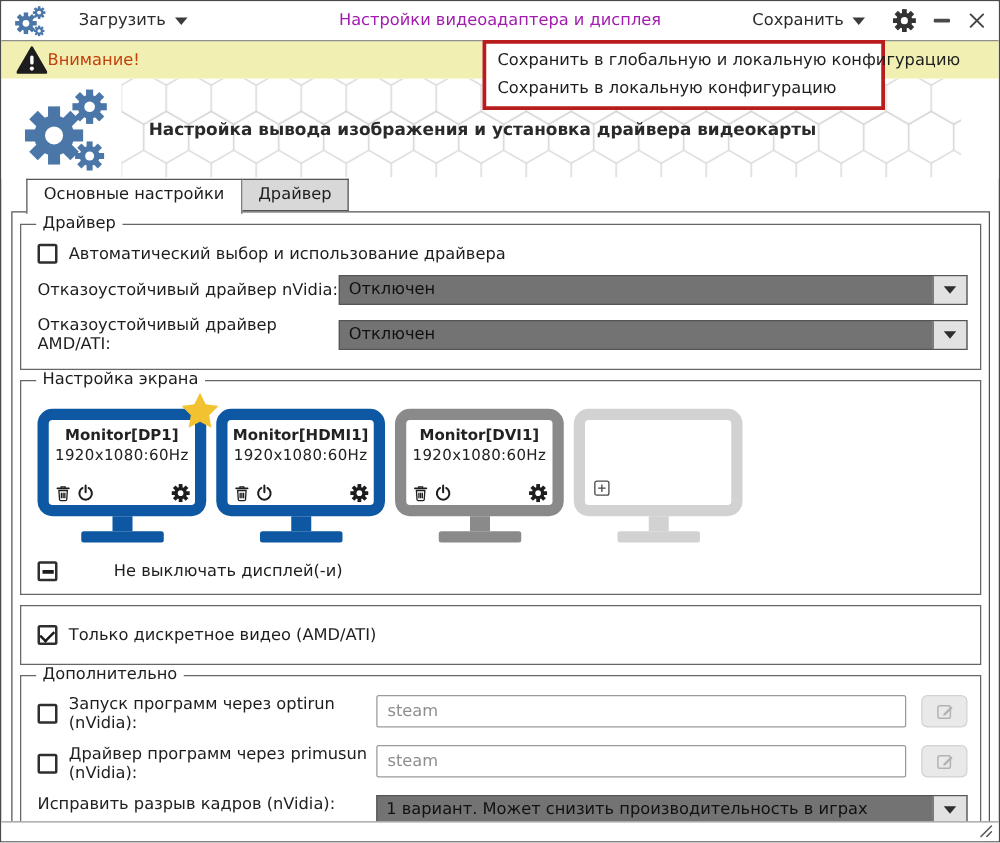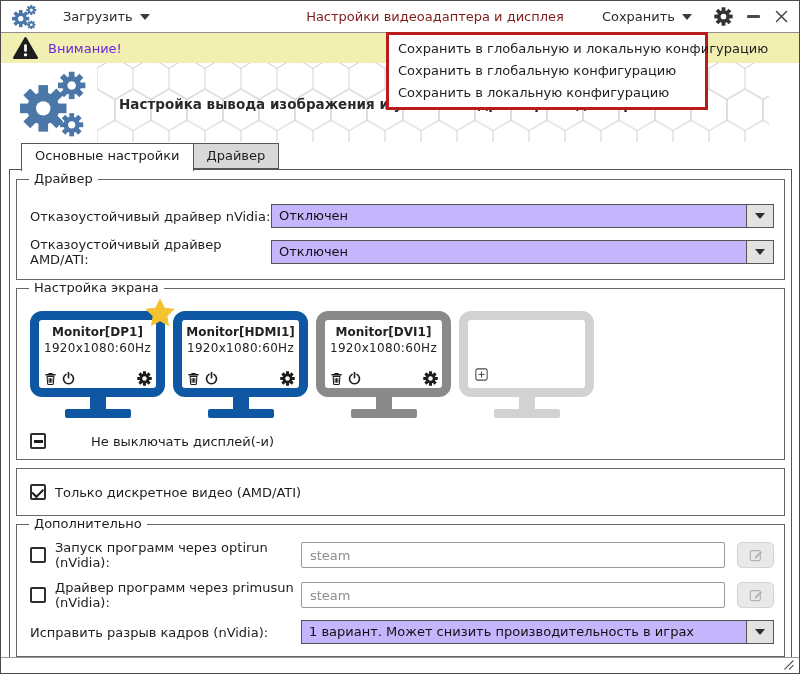--- a/index.html
+++ b/index.html
@@ -9,30 +9,30 @@
     position:relative; width:800px; height:674px; background:#fff;
     border:1px solid #4a4a4a; overflow:hidden;
   }
   
   .toolbar { position:absolute; top:0; left:0; right:0; height:31px;
     display:flex; align-items:center; background:#fff; padding:0 10px; }
   .applogo { width:26px; height:26px; color:#4b76a8; flex:none; }
   .tb-btn { display:flex; align-items:center; gap:7px; padding:4px 8px; cursor:default; color:#2b2b2b; }
   .load-btn { margin-left:18px; }
   .caret { width:0; height:0; border-left:5px solid transparent; border-right:5px solid transparent; border-top:6px solid #3a3a3a; }
-  .tb-title { position:absolute; left:50%; top:8px; transform:translateX(-50%); color:#7f1d1d; white-space:nowrap;margin-left:35px; }
+  .tb-title { position:absolute; left:50%; top:8px; transform:translateX(-50%); color:#a21caf; white-space:nowrap; }
   .tb-right { margin-left:auto; display:flex; align-items:center; gap:14px; }
   .tb-gear { width:19px; height:19px; color:#333; }
   .minbar { width:13px; height:3px; background:#4a4a4a; border-radius:1px; }
   .closex { width:15px; height:15px; color:#444; }
   
   .warnbar { position:absolute; top:31px; left:0; right:0; height:31px;
     background:#f1efb2; border-top:1px solid #8f8f8f; display:flex; align-items:center; padding:0 12px; }
   .warn-icon { width:25px; height:25px; color:#1d1d1d; flex:none; }
-  .warn-text { margin-left:10px; color:#6d28d9; }
+  .warn-text { color:#c2410c; }
   
   .savemenu { position:absolute; top:31px; left:385px; width:322px; background:#fff;
     border:3px solid #b91c1c; z-index:30; padding:3px 0; }
   .savemenu .item { height:22px; line-height:22px; padding-left:9px; white-space:nowrap; color:#1e1e1e; }
   
   .header { position:absolute; top:62px; left:0; right:0; height:80px; background:#fff; }
   .hexbg { position:absolute; left:96px; top:0; }
   .gears-logo { position:absolute; left:13px; top:6px; width:76px; height:70px; color:#4b76a8; }
   .header-title { position:absolute; left:118px; top:33px; font-weight:bold; font-size:13.5px; color:#2a2a2a; white-space:nowrap; }
   
@@ -54,21 +54,21 @@
   .cbrow { display:flex; align-items:center; }
   .cb { width:16px; height:16px; border:2px solid #2e2e2e; border-radius:2px; background:#fff;
     display:inline-flex; align-items:center; justify-content:center; flex:none; }
   .cb.checked::after { content:""; width:9px; height:5px; border-left:2.5px solid #1c1c1c;
     border-bottom:2.5px solid #1c1c1c; transform:rotate(-45deg) translate(0,-1px); }
   .cb.indet::after { content:""; width:9px; height:3px; background:#1c1c1c; }
   .cb-label { margin-left:9px; color:#1e1e1e; }
   
   .fieldrow { display:flex; align-items:center; margin-top:9px; }
   .fieldrow .flabel { width:241px; flex:none; color:#1e1e1e; }
-  .combo { flex:1; height:24px; border:1px solid #555; background:#c4b5fd; display:flex; align-items:stretch; }
+  .combo { flex:1; height:24px; border:1px solid #555; background:#737373; display:flex; align-items:stretch; }
   .combo-text { flex:1; padding:3px 7px 0; white-space:nowrap; overflow:hidden; color:#111; }
   .combo-btn { width:27px; background:#e2e2e2; border-left:1px solid #555;
     display:flex; align-items:center; justify-content:center; flex:none; }
   .combo-arrow { width:0; height:0; border-left:5px solid transparent; border-right:5px solid transparent; border-top:6px solid #2e2e2e; }
   
   .monrow { display:flex; gap:8px; }
   .mon { width:135px; position:relative; flex:none; }
   .b  { --c:#0d57a3; }
   .g  { --c:#8a8a8a; }
   .gh { --c:#d2d2d2; }
@@ -77,21 +77,21 @@
   .mon-res  { font-size:12px; text-align:center; margin-top:2px; letter-spacing:.3px; white-space:nowrap; }
   .mon-icons { position:absolute; bottom:2px; left:4px; right:4px; display:flex; align-items:center; gap:3px; }
   .mi { width:15px; height:15px; color:#1d1d1d; }
   .mi.right { margin-left:auto; }
   .neck { width:16px; height:12px; background:var(--c); margin:0 auto; }
   .base { width:66px; height:9px;  background:var(--c); margin:0 auto; border-radius:2px; }
   .star { position:absolute; top:-15px; right:-12px; width:34px; height:34px; color:#f2c230; z-index:3; }
   .plusbox { position:absolute; bottom:6px; left:6px; width:15px; height:15px; color:#4a4a4a; }
   .keeprow { margin-top:15px;gap:36px; }
   
-  .xrow { display:flex; align-items:center; margin-top:10px; }
+  .xrow { display:flex; margin-top:10px; }
   .xrow:first-of-type { margin-top:0; }
   .xlabelbox { width:271px; flex:none; display:flex; align-items:center; }
   .xinput { flex:1; height:26px; border:1px solid #9a9a9a; border-radius:2px; color:#8f8f8f;
     font-family:inherit; font-size:13px; padding:0 8px; background:#fff; }
   .editbtn { width:37px; height:26px; margin-left:12px; background:#e9e9e9; border:1px solid #d2d2d2;
     border-radius:5px; display:flex; align-items:center; justify-content:center; flex:none; }
   .editbtn svg { width:16px; height:16px; color:#b3b3b3; }
   .xrow .flabel { width:271px; flex:none; }
   
   .statusbar { position:absolute; left:0; right:0; bottom:0; height:16px; background:#fff; border-top:1px solid #999; }
@@ -218,20 +218,24 @@
 
   <div class="tabs">
     <div class="tab active">Основные настройки</div>
     <div class="tab">Драйвер</div>
   </div>
 
   <div class="frame">
 
     <div class="group g1">
       <span class="group-legend">Драйвер</span>
+      <div class="cbrow">
+        <span class="cb"></span>
+        <span class="cb-label">Автоматический выбор и использование драйвера</span>
+      </div>
       <div class="fieldrow">
         <span class="flabel">Отказоустойчивый драйвер nVidia:</span>
         <div class="combo">
           <span class="combo-text">Отключен</span>
           <span class="combo-btn">
               <span class="combo-arrow"></span>
             </span>
         </div>
       </div>
       <div class="fieldrow">
@@ -373,21 +377,20 @@
               <span class="combo-arrow"></span>
             </span>
         </div>
       </div>
     </div>
 
   </div>
 
   <div class="savemenu">
     <div class="item">Сохранить в глобальную и локальную конфигурацию</div>
-    <div class="item">Сохранить в глобальную конфигурацию</div>
     <div class="item">Сохранить в локальную конфигурацию</div>
   </div>
 
   <div class="statusbar">
     <svg class="grip">
         <use href="#sym-grip" width="100%" height="100%"></use>
       </svg>
   </div>
 
 </div>

